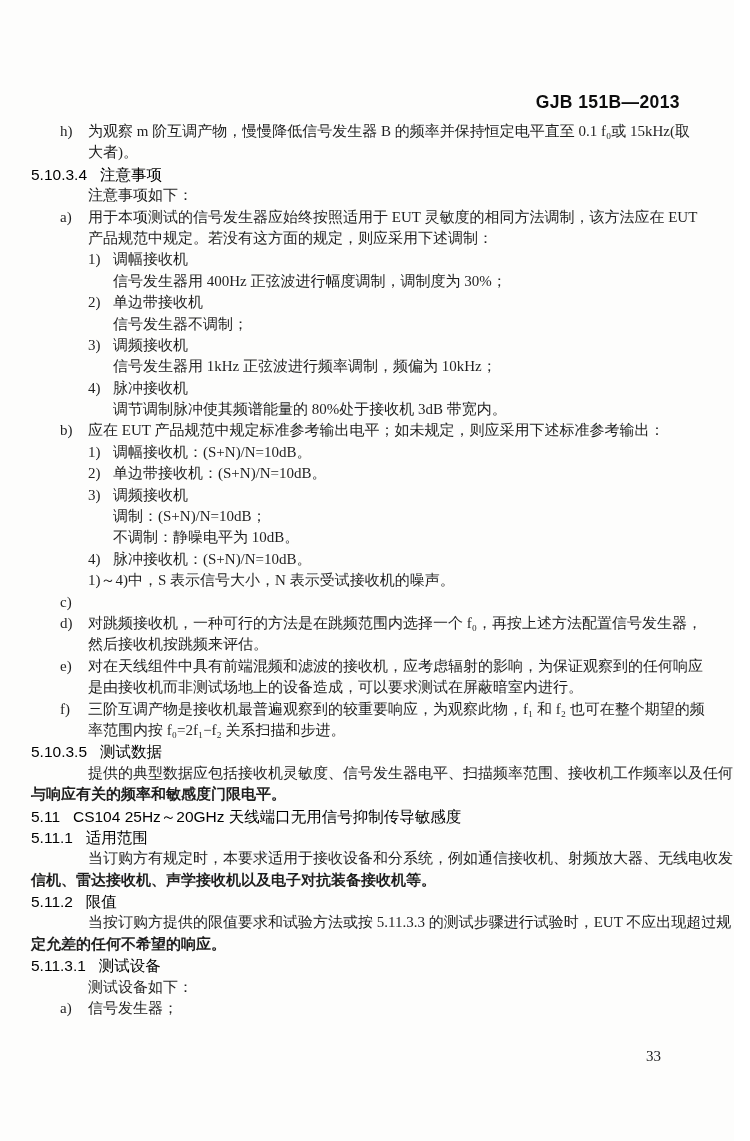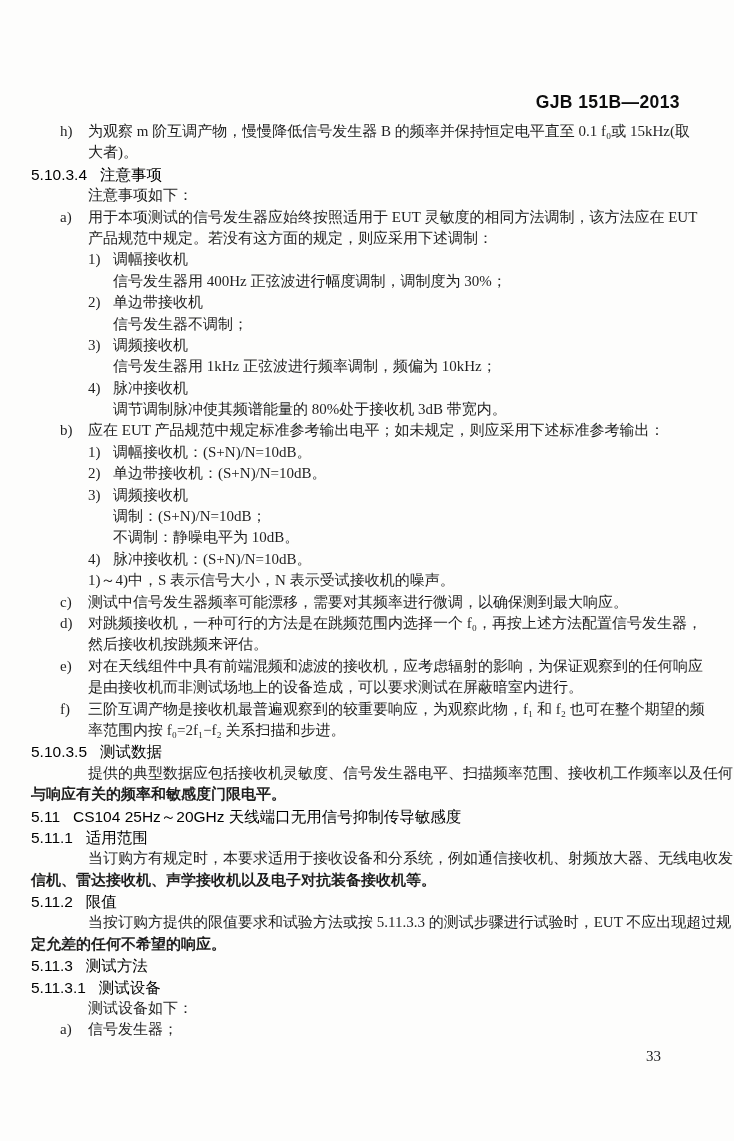--- a/index.html
+++ b/index.html
@@ -75,37 +75,36 @@
       <div class="line ind3"><span class="marker" style="left: 88px;">4)</span><span>脉冲接收机</span></div>
       <div class="line ind3"><span>调节调制脉冲使其频谱能量的 80%处于接收机 3dB 带宽内。</span></div>
       <div class="line ind2"><span class="marker" style="left: 60px;">b)</span><span>应在 EUT 产品规范中规定标准参考输出电平；如未规定，则应采用下述标准参考输出：</span></div>
       <div class="line ind3"><span class="marker" style="left: 88px;">1)</span><span>调幅接收机：(S+N)/N=10dB。</span></div>
       <div class="line ind3"><span class="marker" style="left: 88px;">2)</span><span>单边带接收机：(S+N)/N=10dB。</span></div>
       <div class="line ind3"><span class="marker" style="left: 88px;">3)</span><span>调频接收机</span></div>
       <div class="line ind3"><span>调制：(S+N)/N=10dB；</span></div>
       <div class="line ind3"><span>不调制：静噪电平为 10dB。</span></div>
       <div class="line ind3"><span class="marker" style="left: 88px;">4)</span><span>脉冲接收机：(S+N)/N=10dB。</span></div>
       <div class="line ind2"><span>1)～4)中，S 表示信号大小，N 表示受试接收机的噪声。</span></div>
-      <div class="line ind2"><span class="marker" style="left: 60px;">c)</span><span>测试中信号发生器频率可能漂移，需要对其频率进行微调，以确保测到最大响应。</span></div>
+      <div class="line ind2"><span class="marker" style="left: 60px;">c)</span></div>
       <div class="line ind2"><span class="marker" style="left: 60px;">d)</span><span>对跳频接收机，一种可行的方法是在跳频范围内选择一个 f₀，再按上述方法配置信号发生器，</span></div>
       <div class="line ind2"><span>然后接收机按跳频来评估。</span></div>
       <div class="line ind2"><span class="marker" style="left: 60px;">e)</span><span>对在天线组件中具有前端混频和滤波的接收机，应考虑辐射的影响，为保证观察到的任何响应</span></div>
       <div class="line ind2"><span>是由接收机而非测试场地上的设备造成，可以要求测试在屏蔽暗室内进行。</span></div>
       <div class="line ind2"><span class="marker" style="left: 60px;">f)</span><span>三阶互调产物是接收机最普遍观察到的较重要响应，为观察此物，f₁ 和 f₂ 也可在整个期望的频</span></div>
       <div class="line ind2"><span>率范围内按 f₀=2f₁−f₂ 关系扫描和步进。</span></div>
       <div class="line heading ind0"><span>5.10.3.5   测试数据</span></div>
       <div class="line ind1"><span>提供的典型数据应包括接收机灵敏度、信号发生器电平、扫描频率范围、接收机工作频率以及任何</span></div>
       <div class="line ind0"><span>与响应有关的频率和敏感度门限电平。</span></div>
       <div class="line heading ind0"><span>5.11   CS104 25Hz～20GHz 天线端口无用信号抑制传导敏感度</span></div>
       <div class="line heading ind0"><span>5.11.1   适用范围</span></div>
       <div class="line ind1"><span>当订购方有规定时，本要求适用于接收设备和分系统，例如通信接收机、射频放大器、无线电收发</span></div>
       <div class="line ind0"><span>信机、雷达接收机、声学接收机以及电子对抗装备接收机等。</span></div>
       <div class="line heading ind0"><span>5.11.2   限值</span></div>
       <div class="line ind1"><span>当按订购方提供的限值要求和试验方法或按 5.11.3.3 的测试步骤进行试验时，EUT 不应出现超过规</span></div>
       <div class="line ind0"><span>定允差的任何不希望的响应。</span></div>
-      <div class="line heading ind0"><span>5.11.3   测试方法</span></div>
       <div class="line heading ind0"><span>5.11.3.1   测试设备</span></div>
       <div class="line ind1"><span>测试设备如下：</span></div>
       <div class="line ind2"><span class="marker" style="left: 60px;">a)</span><span>信号发生器；</span></div>
     </div>
 
   <div class="page-number">33</div>
 </div>
 
 </body></html>

